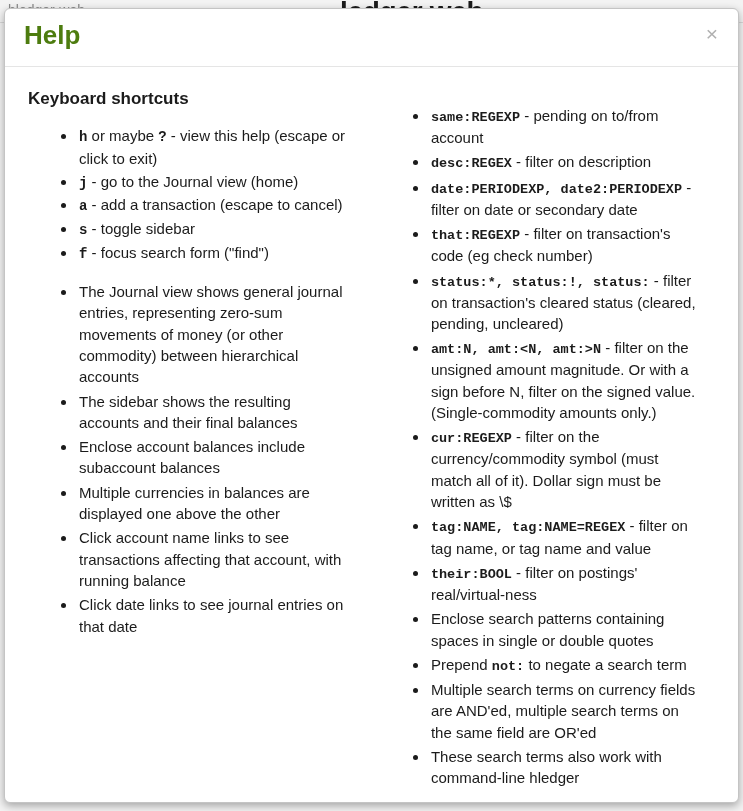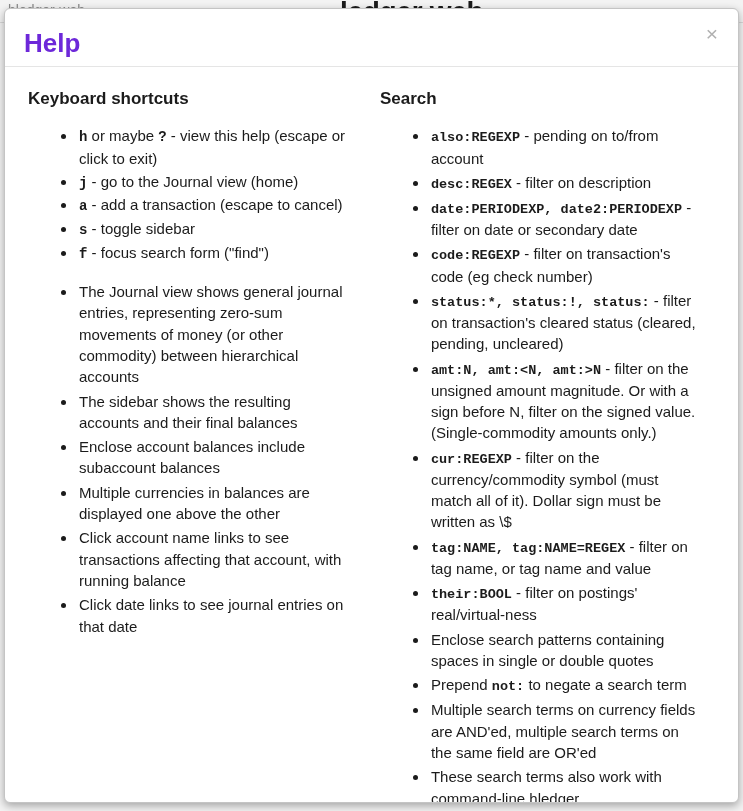--- a/index.html
+++ b/index.html
@@ -63,24 +63,24 @@
   }
   #modal-header {
     position: relative;
     height: 58px;
     border-bottom: 1px solid #e5e5e5;
     box-sizing: border-box;
   }
   #modal-title {
     position: absolute;
     left: 19px;
-    top: 21px;
+    top: 13px;
     font-size: 26px;
     font-weight: bold;
-    color: #6d28d9;
+    color: #4d7c0f;
     line-height: 1;
   }
   #close-btn {
     position: absolute;
     right: 16px;
     top: 12px;
     font-size: 21px;
     line-height: 1;
     color: #b0b0b0;
     background: none;
@@ -180,26 +180,25 @@
         <li>Enclose account balances include subaccount balances</li>
         <li>Multiple currencies in balances are displayed one above the other</li>
         <li>Click account name links to see transactions affecting that account, with running balance</li>
         <li>Click date links to see journal entries on that date</li>
       </ul>
 
     </div>
 
     <div class="col col-right">
 
-      <h3 class="section">Search</h3>
       <ul class="bullets spaced">
-        <li><code>also:REGEXP</code><span> - pending on to/from account</span></li>
+        <li><code>same:REGEXP</code><span> - pending on to/from account</span></li>
         <li><code>desc:REGEX</code><span> - filter on description</span></li>
         <li><code>date:PERIODEXP, date2:PERIODEXP</code><span> - filter on date or secondary date</span></li>
-        <li><code>code:REGEXP</code><span> - filter on transaction's code (eg check number)</span></li>
+        <li><code>that:REGEXP</code><span> - filter on transaction's code (eg check number)</span></li>
         <li><code>status:*, status:!, status:</code><span> - filter on transaction's cleared status (cleared, pending, uncleared)</span></li>
         <li><code>amt:N, amt:&lt;N, amt:&gt;N</code><span> - filter on the unsigned amount magnitude. Or with a sign before N, filter on the signed value. (Single-commodity amounts only.)</span></li>
         <li><code>cur:REGEXP</code><span> - filter on the currency/commodity symbol (must match all of it). Dollar sign must be written as \$</span></li>
         <li><code>tag:NAME, tag:NAME=REGEX</code><span> - filter on tag name, or tag name and value</span></li>
         <li><code>their:BOOL</code><span> - filter on postings' real/virtual-ness</span></li>
         <li>Enclose search patterns containing spaces in single or double quotes</li>
         <li><span>Prepend </span><code>not:</code><span> to negate a search term</span></li>
         <li>Multiple search terms on currency fields are AND'ed, multiple search terms on the same field are OR'ed</li>
         <li>These search terms also work with command-line hledger</li>
       </ul>

